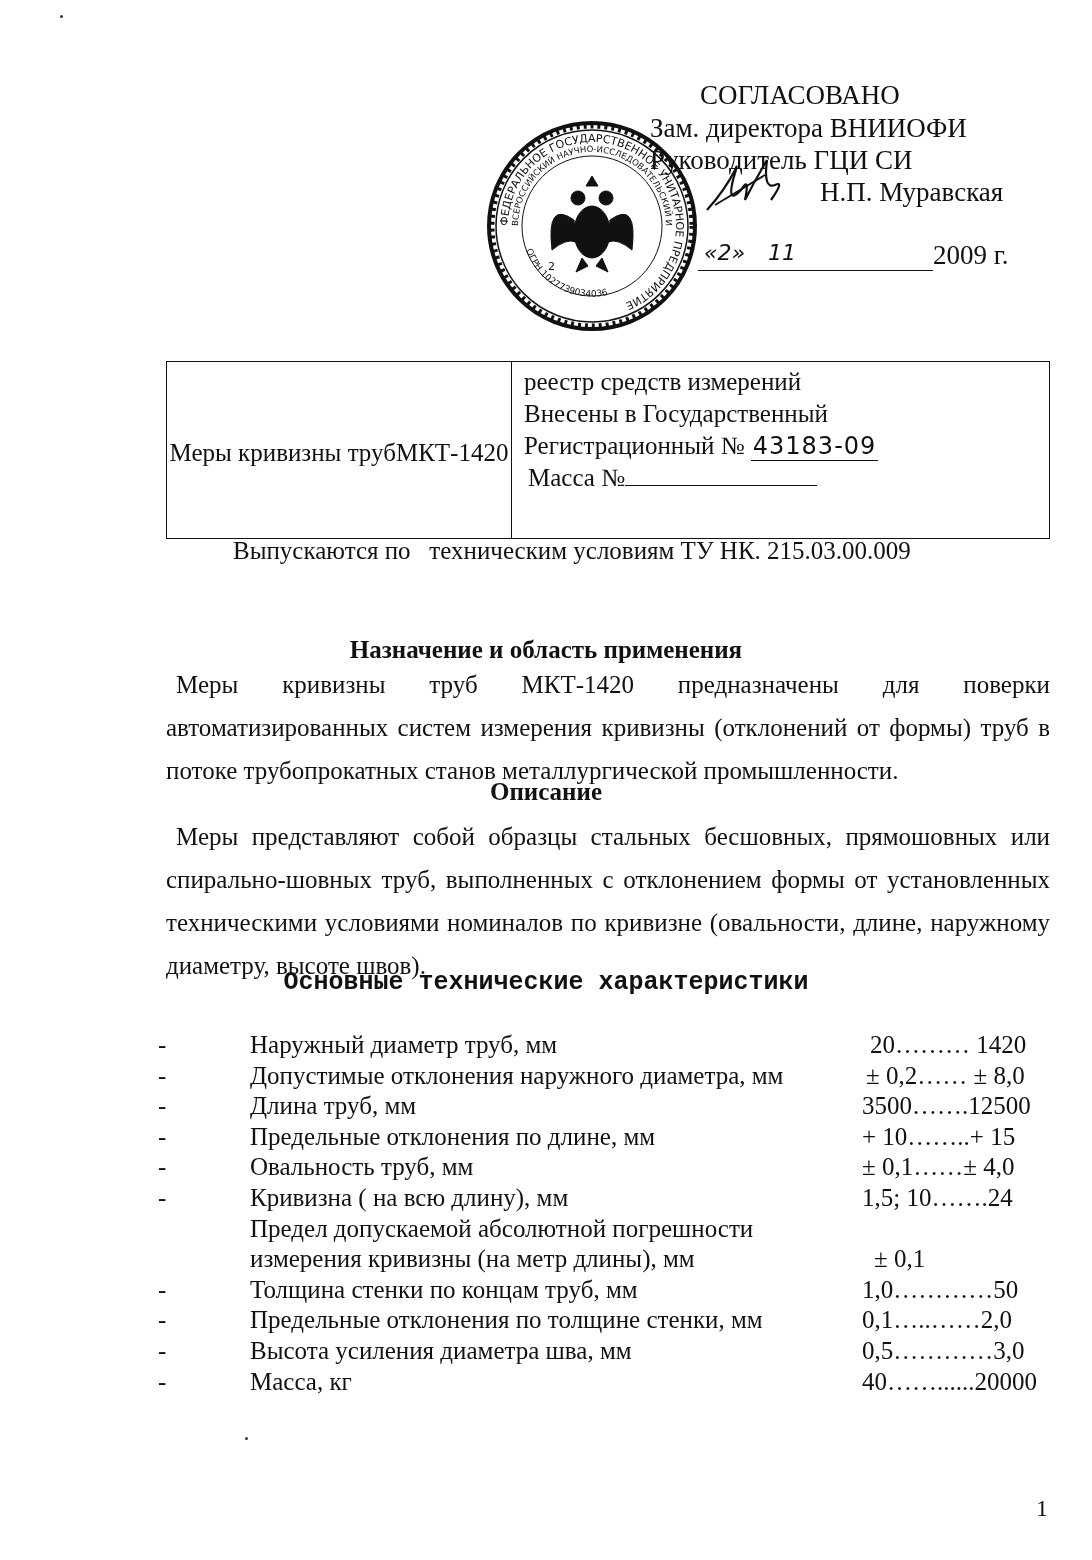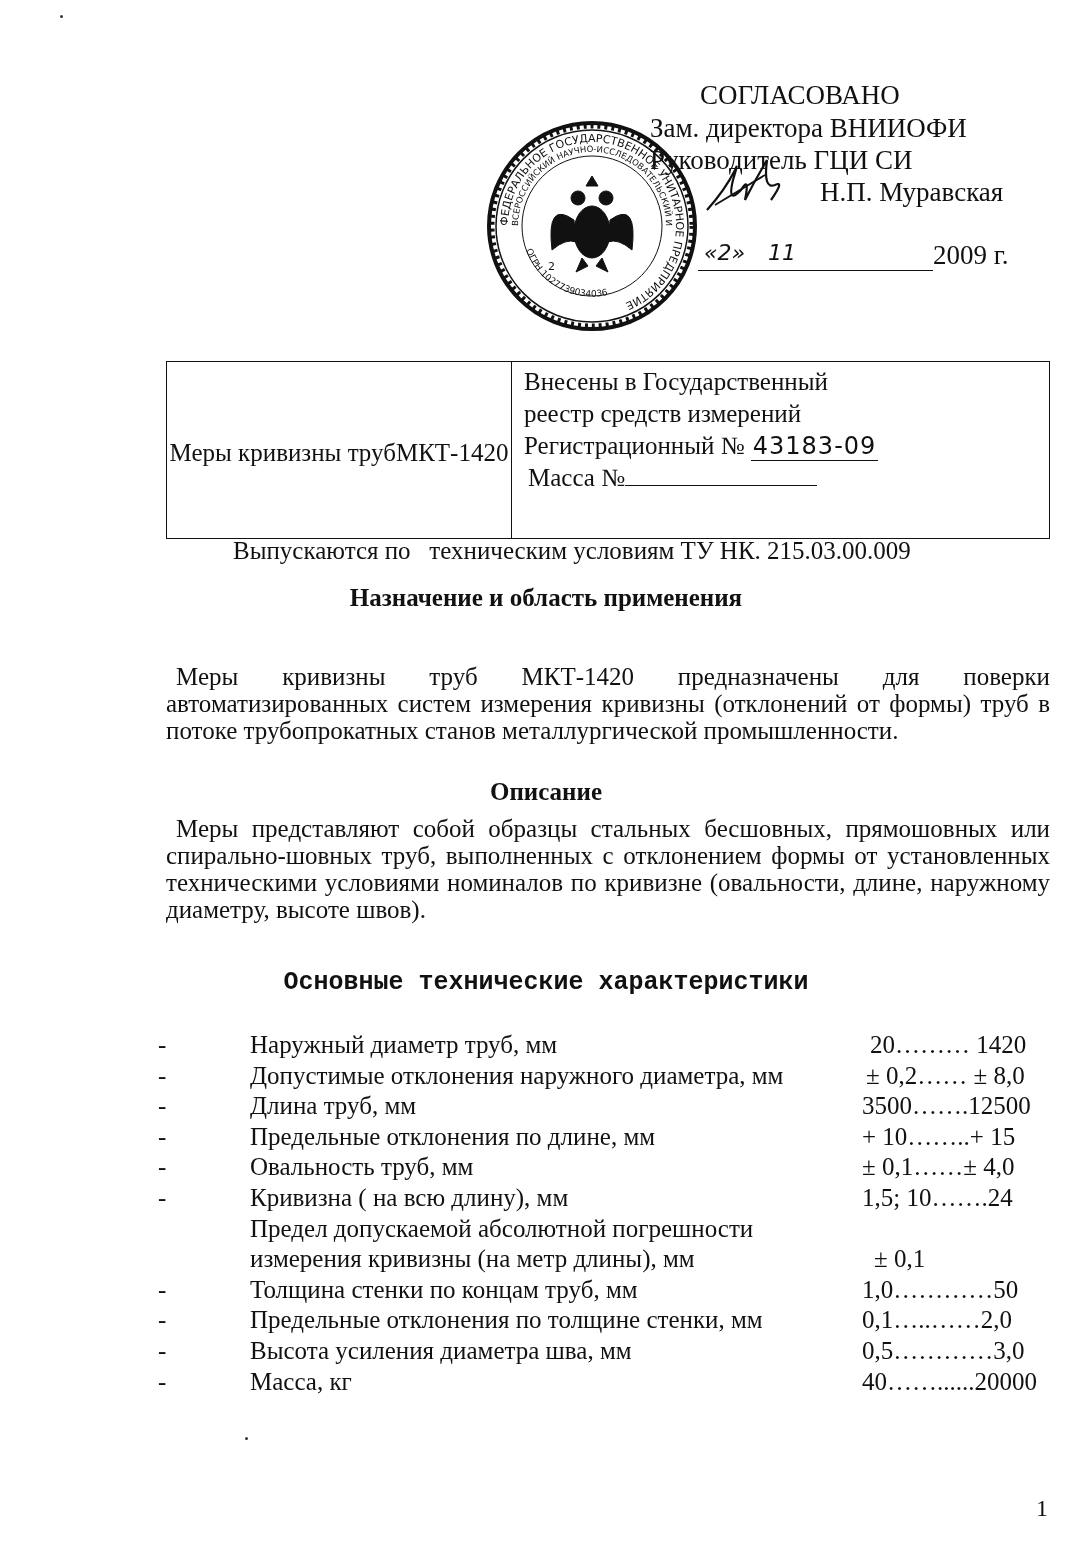--- a/index.html
+++ b/index.html
@@ -16,21 +16,21 @@
   .date .hand { font-family: "DejaVu Sans", sans-serif; font-style: italic; font-size: 22px; position: absolute; bottom: 2px; }
   .stamp { left: 486px; top: 120px; width: 212px; height: 212px; }
   .signature { left: 705px; top: 150px; width: 100px; height: 80px; }
   .regtable { left: 166px; top: 361px; width: 882px; height: 176px; border: 1.5px solid #111; display: flex; }
   .regtable .cell-left { width: 345px; border-right: 1.5px solid #111; display: flex; align-items: center; justify-content: center; flex-direction: row; font-size: 25px; line-height: 32px; padding-top: 6px; box-sizing: border-box; }
   .regtable .cell-right { flex: 1; padding: 4px 0 0 12px; font-size: 25px; line-height: 32px; }
   .regnum { font-family: "DejaVu Sans", sans-serif; font-size: 24px; border-bottom: 1.5px solid #111; letter-spacing: 1px; padding: 0 2px; }
   .blank { display:inline-block; width: 192px; border-bottom: 1.5px solid #111; height: 22px; vertical-align: baseline; }
   .issued { left: 195px; top: 537px; font-size: 25px; margin-left: 38px; }
   .heading { font-weight: bold; font-size: 25px; text-align: center; width: 1092px; left: 0; }
-  .para { left: 166px; width: 884px; font-size: 25px; line-height: 27px; text-align: justify; }
+  .para { left: 166px; width: 884px; font-size: 25px; line-height: 43px; text-align: justify; }
   .para .indent { display:inline-block; width: 10px; }
   .specs { left: 150px; top: 1031px; width: 900px; font-size: 25px; }
   .spec-row { position: relative; height: 30.6px; }
   .spec-row .dash { position: absolute; left: 8px; top: 0; }
   .spec-row .label { position: absolute; left: 100px; top: 0; white-space: nowrap; }
   .spec-row .value { position: absolute; left: 712px; top: 0; white-space: nowrap; }
   .pagenum { left: 1036px; top: 1495px; font-size: 24px; }
   .dot { width: 3px; height: 3px; background: #333; border-radius: 50%; }
 </style>
 </head>
@@ -93,35 +93,35 @@
     </span><span>2009 г.</span>
   </div>
 </div>
 
 <div class="abs regtable">
   <div class="cell-left">
     <div>Меры кривизны труб</div>
     <div>МКТ-1420</div>
   </div>
   <div class="cell-right">
+    <div>реестр средств измерений</div>
     <div>Внесены в Государственный</div>
-    <div>реестр средств измерений</div>
     <div>
       <span>Регистрационный №</span>
       <span class="regnum">43183-09</span>
     </div>
     <div style="padding-left:4px;">
       <span>Масса №</span><span class="blank"></span>
     </div>
   </div>
 </div>
 
 <div class="abs issued" style="white-space:pre;">Выпускаются по   техническим условиям ТУ НК. 215.03.00.009</div>
 
-<div class="abs heading" style="top:584px;">Назначение и область применения</div>
+<div class="abs heading" style="top:636px;">Назначение и область применения</div>
 <div class="abs para" style="top:663px;"><span class="indent"></span><span>Меры кривизны труб МКТ-1420 предназначены для поверки автоматизированных систем измерения кривизны (отклонений от формы) труб в потоке трубопрокатных станов металлургической  промышленности.</span></div>
 
 <div class="abs heading" style="top:778px;">Описание</div>
 <div class="abs para" style="top:815px;"><span class="indent"></span><span>Меры представляют собой образцы стальных бесшовных, прямошовных или спирально-шовных труб, выполненных с отклонением формы от установленных техническими условиями номиналов по кривизне (овальности, длине, наружному диаметру, высоте швов).</span></div>
 
 <div class="abs heading" style="top:968px;font-family:Liberation Mono, monospace;">Основные технические характеристики</div>
 <div class="abs specs">
   <div class="spec-row">
       <span class="dash">-</span>
       <span class="label">Наружный диаметр труб, мм</span>

